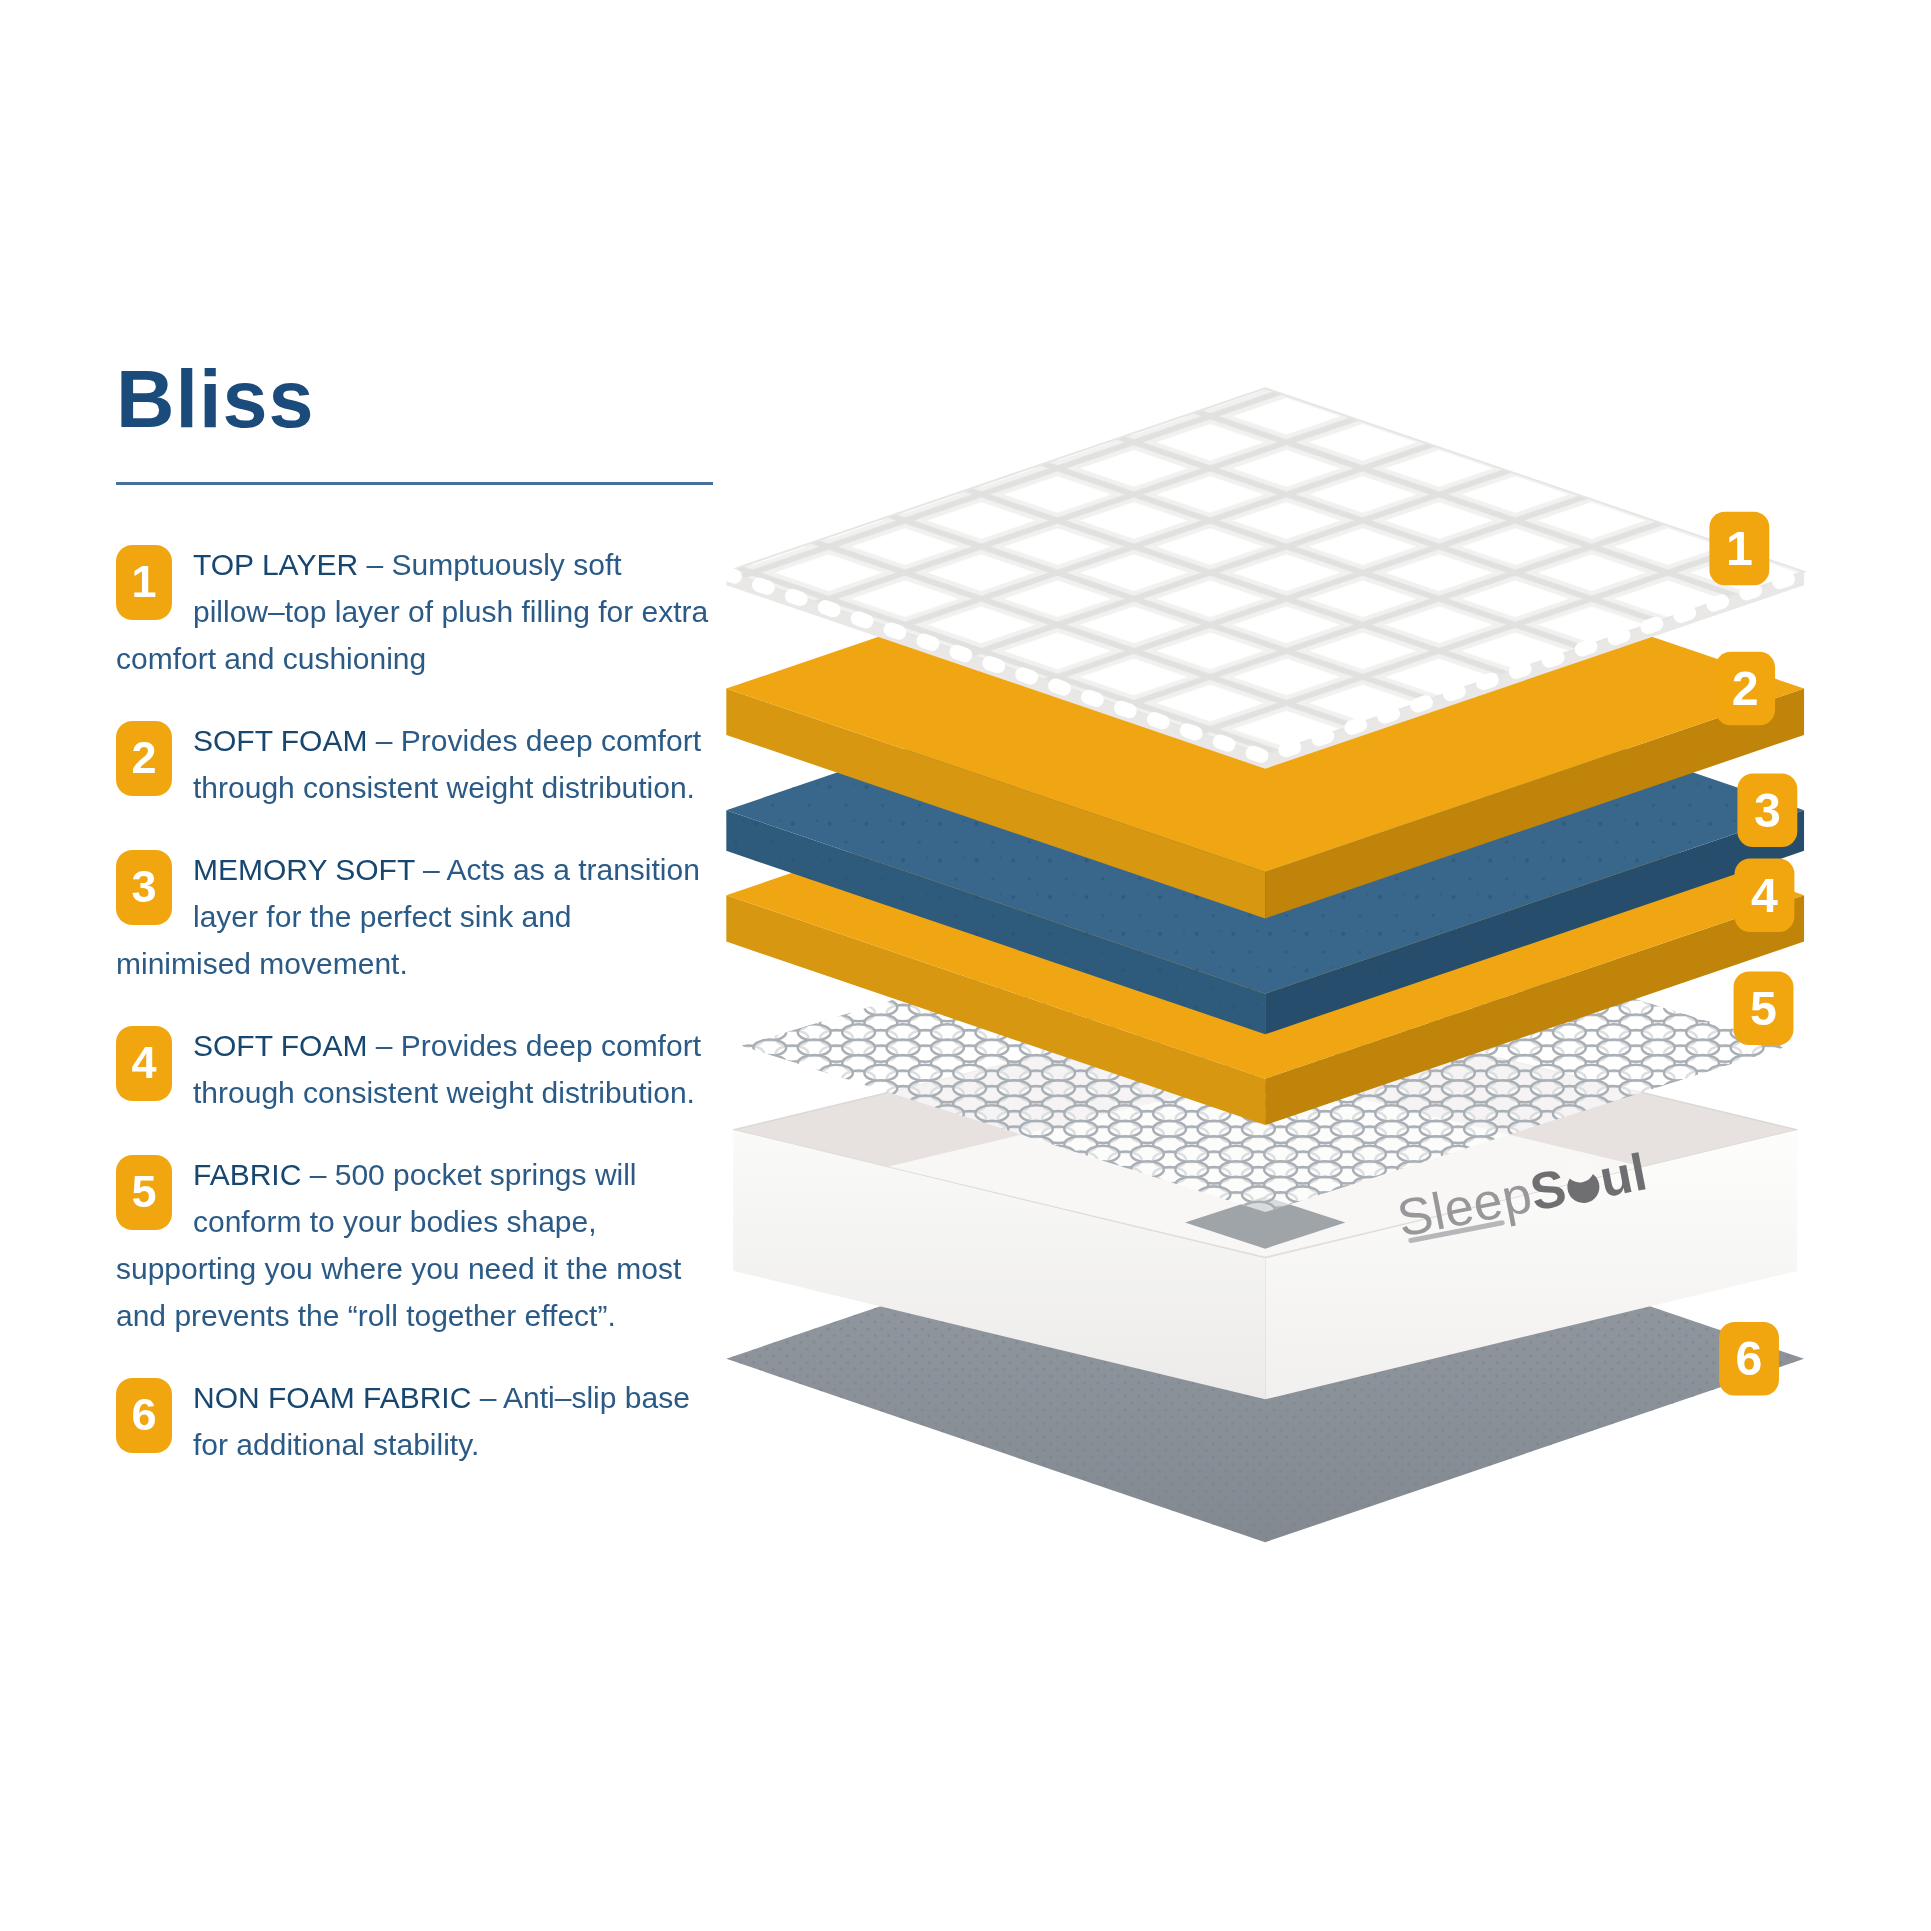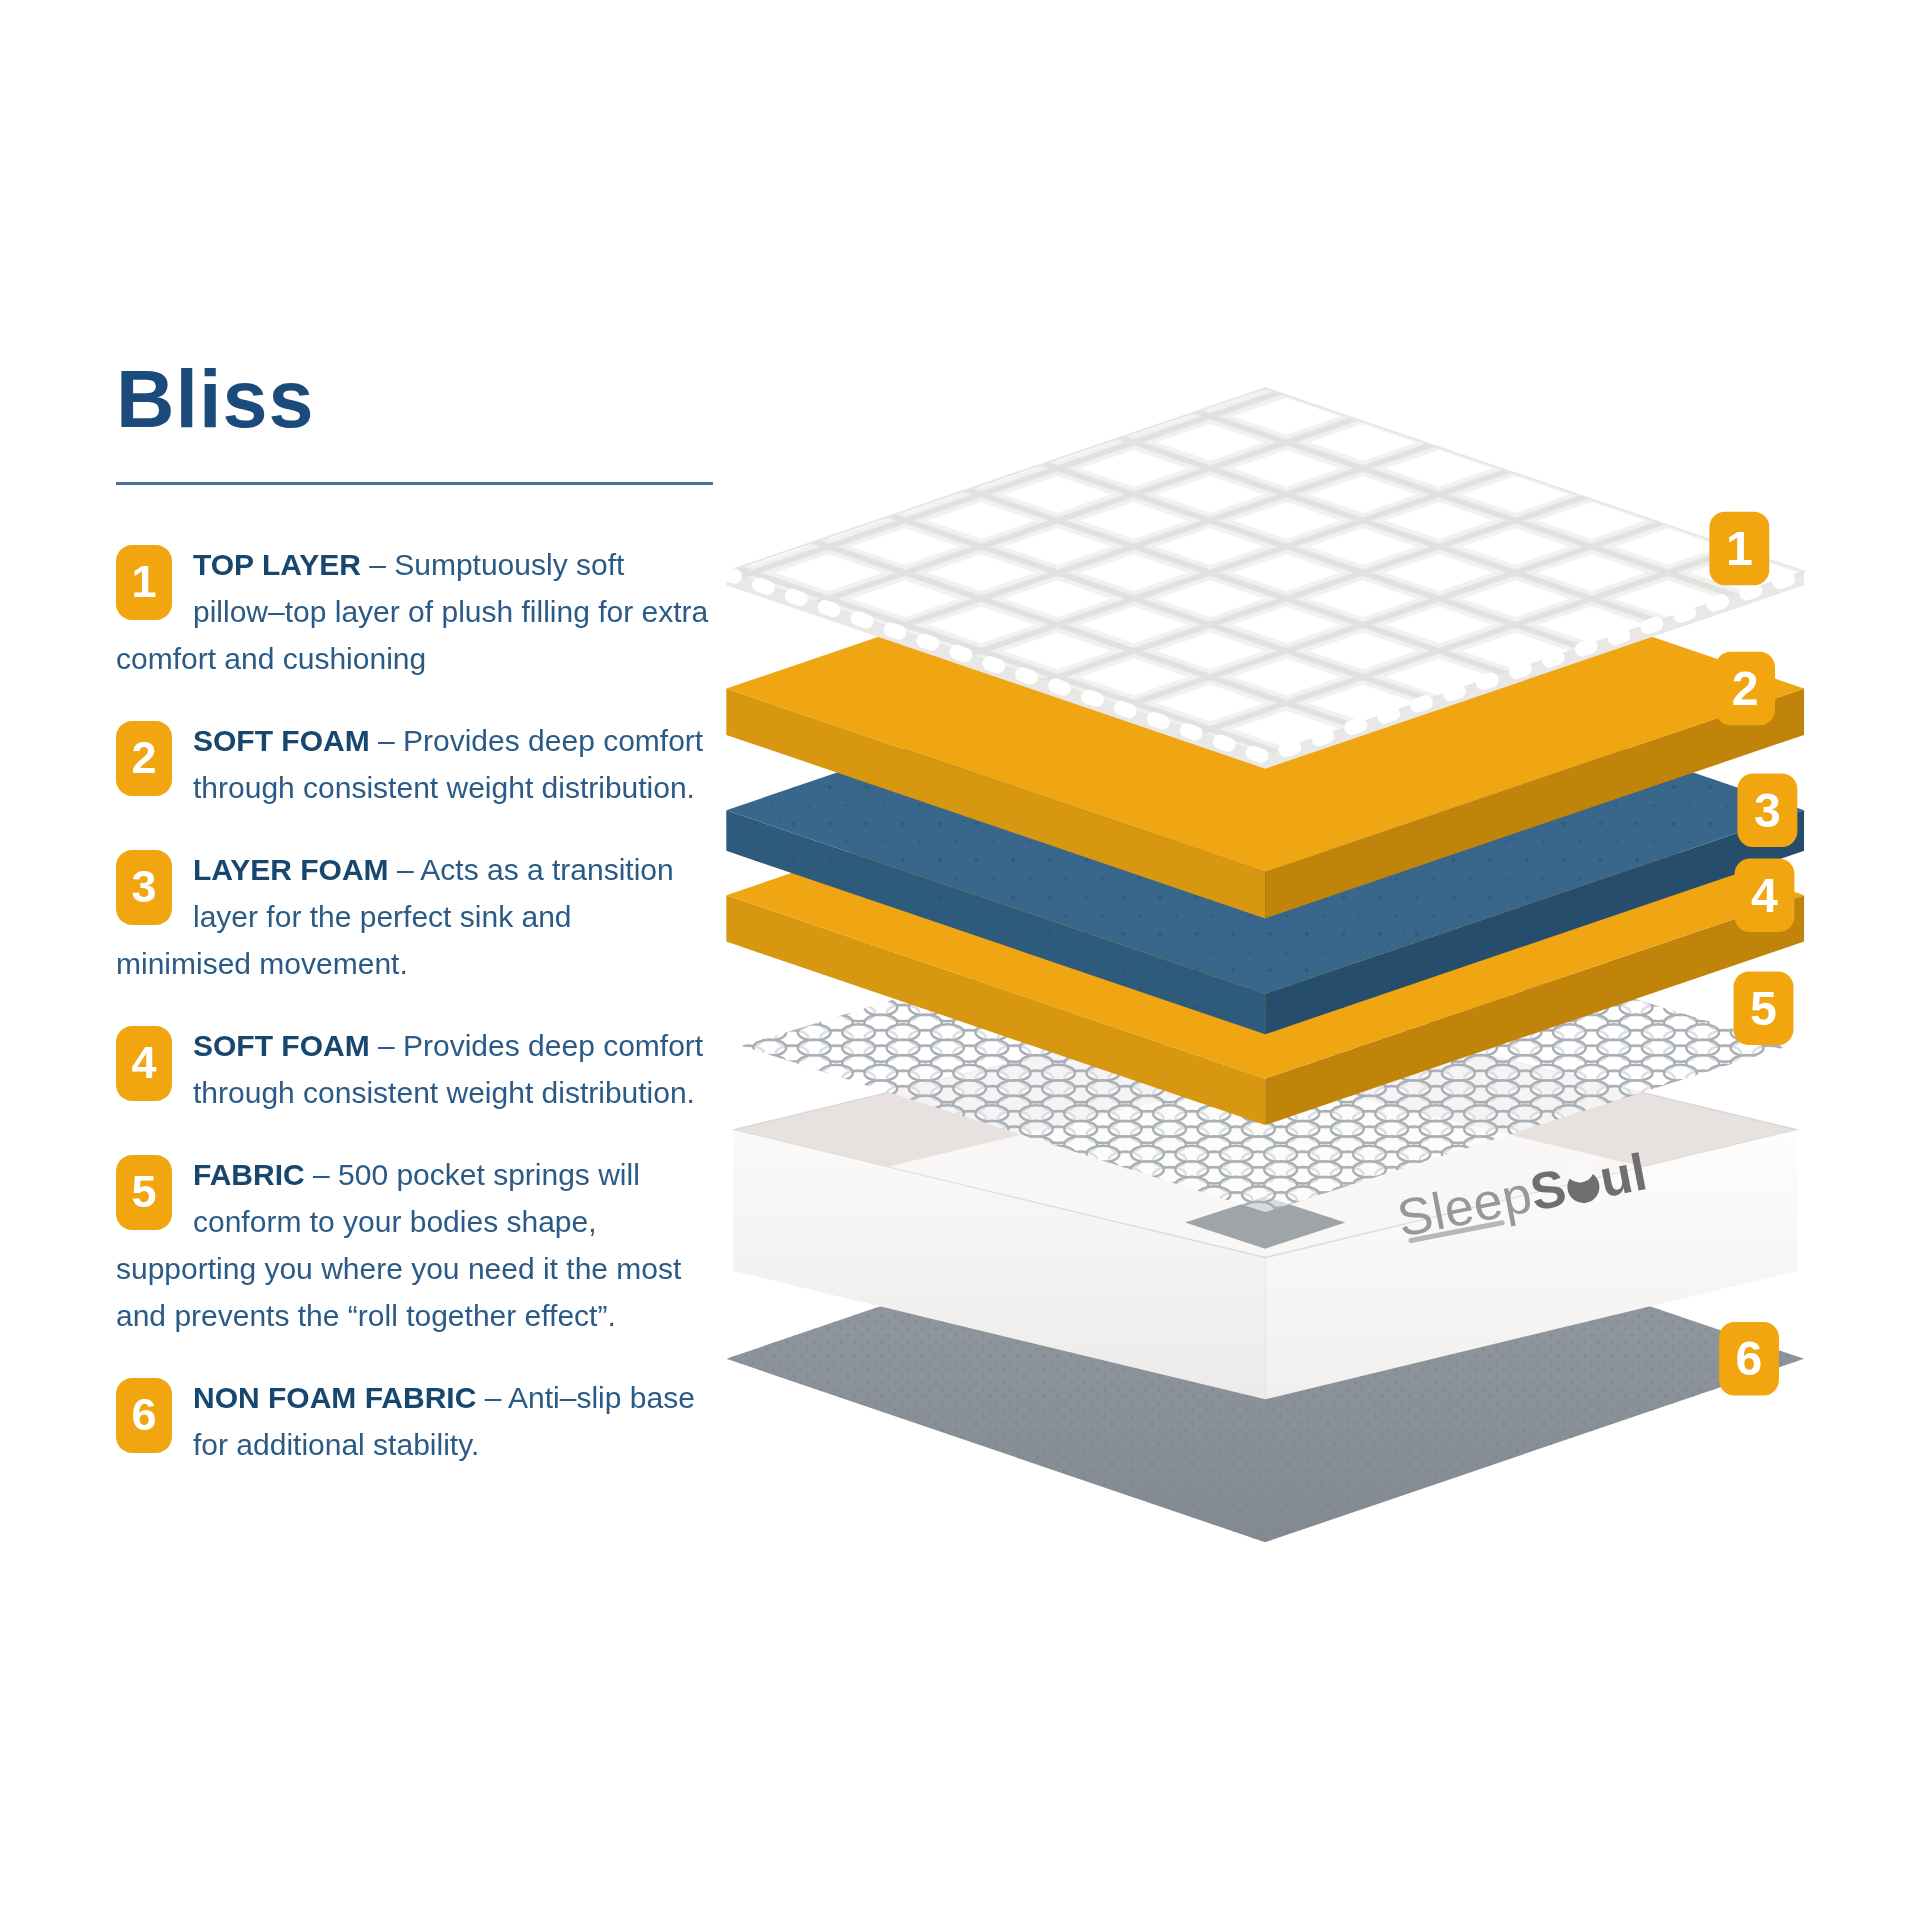--- a/index.html
+++ b/index.html
@@ -11,21 +11,21 @@
   .title{margin:0 0 42px 0;font-size:81px;line-height:1;font-weight:800;
          letter-spacing:1px;color:var(--title,#1b4b7a);}
   .rule{height:2.9px;background:var(--rule,#49709a);margin:0 0 56px 0;}
   .item{margin-bottom:35px;}
   .item::after{content:"";display:block;clear:both;}
   .badge{float:left;width:56px;height:75px;margin:3.9px 21px 9.7px 0;
          background:var(--accent,#f1a50f);border-radius:16.4px;
          display:flex;align-items:center;justify-content:center;}
   .badge span{color:#fff;font-size:45px;font-weight:700;}
   .desc{margin:0;font-size:30px;line-height:47px;color:var(--text,#2a5a85);}
-  .desc strong{color:var(--heading,#17466f);font-weight:700;}
+  .desc strong{color:var(--heading,#17466f);font-weight:400;}
 
   
   .diagram{position:absolute;left:676px;top:338px;width:1217px;height:1352px;}
   .diagram svg{position:absolute;left:0;top:0;}
 
   
   .logo{position:absolute;left:1398px;top:1180px;width:299px;height:77px;
         transform:rotate(-11deg);transform-origin:left center;
         display:flex;align-items:center;}
   .logo .sleep{font-size:52px;font-weight:400;color:var(--logoGray,#98989b);letter-spacing:0.5px;}
@@ -57,21 +57,21 @@
       <div class="badge">
         <span>2</span>
         </div>
       <p class="desc"><strong>SOFT FOAM</strong> <span>– Provides deep comfort through consistent weight distribution.</span></p>
     </div>
 
     <div class="item">
       <div class="badge">
         <span>3</span>
         </div>
-      <p class="desc"><strong>LAYER FOAM</strong> <span>– Acts as a transition layer for the perfect sink and minimised movement.</span></p>
+      <p class="desc"><strong>MEMORY SOFT</strong> <span>– Acts as a transition layer for the perfect sink and minimised movement.</span></p>
     </div>
 
     <div class="item">
       <div class="badge">
         <span>4</span>
         </div>
       <p class="desc"><strong>SOFT FOAM</strong> <span>– Provides deep comfort through consistent weight distribution.</span></p>
     </div>
 
     <div class="item">

